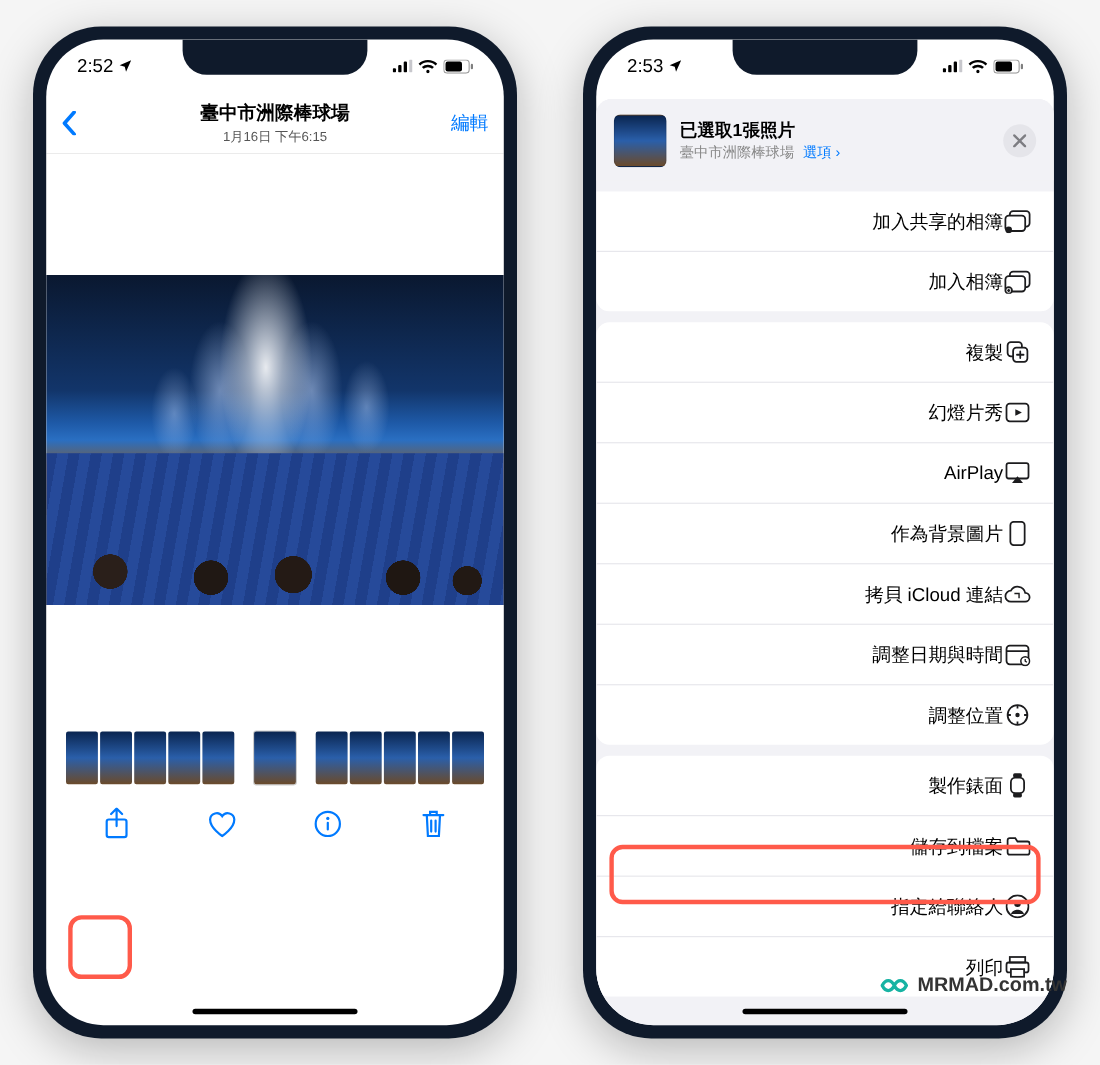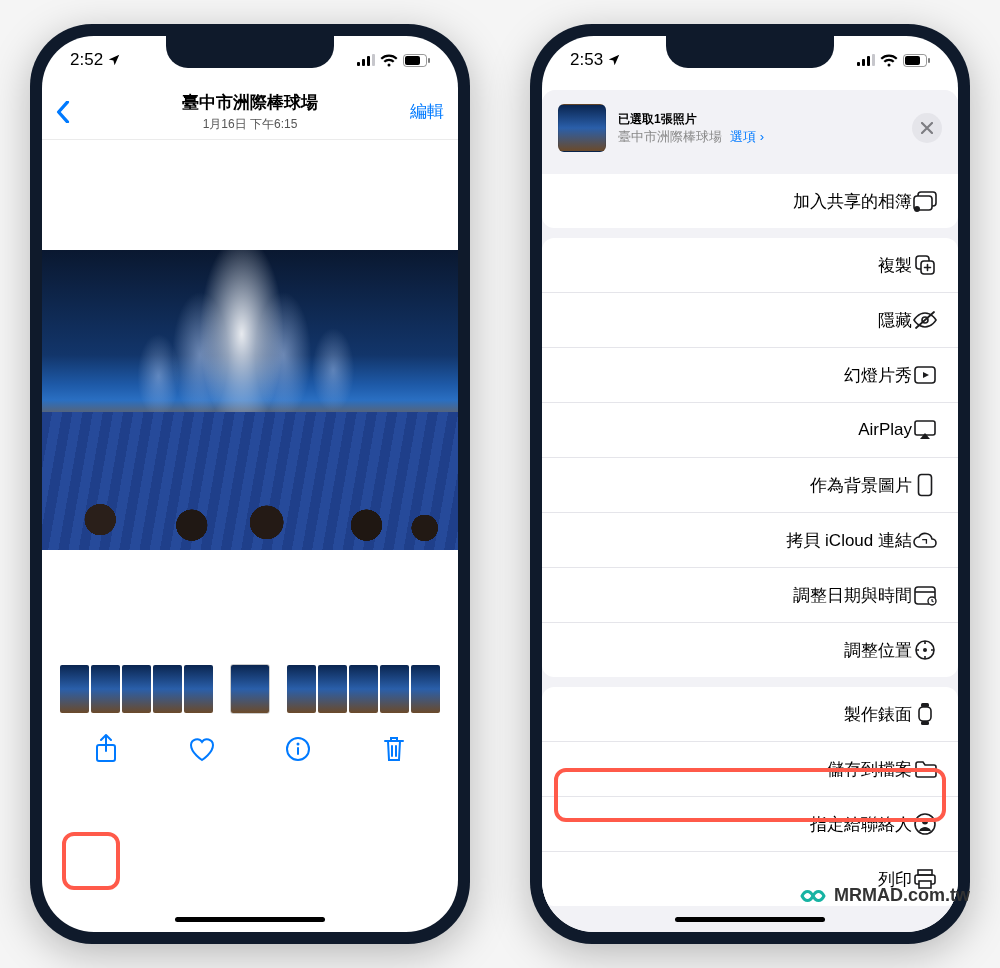--- a/index.html
+++ b/index.html
@@ -145,21 +145,21 @@
     display:flex; align-items:center;
     padding: 14px 16px 12px 16px;
     gap:12px;
     background:#f2f2f6;
   }
   .sheet-thumb {
     width:48px;height:48px;border-radius:6px;
     background: linear-gradient(180deg,#0a2550,#2a5faa 50%,#6b4a2a);
     border:1px solid rgba(0,0,0,.1);
   }
-  .sheet-header-text .t1 { font-size:12px; font-weight:600; }
+  .sheet-header-text .t1 { font-size:16px; font-weight:600; }
   .sheet-header-text .t2 { font-size:13px; color:#888; display:flex; gap:8px; align-items:center;}
   .sheet-header-text .opt { color:#007aff;text-align:center; }
   .sheet-close {
     margin-left:auto;
     width:30px;height:30px;border-radius:15px;
     background:#e5e5ea; color:#7d7d82;
     display:flex;align-items:center;justify-content:center;
     font-size:17px;
   }
   .sheet-list { flex:1; overflow:hidden; }
@@ -350,40 +350,41 @@
           <div class="row">
             <span>加入共享的相簿</span>
             <span class="ricon">
               <svg width="26" height="22" viewBox="0 0 26 22">
                   <rect x="6" y="2" width="18" height="14" rx="3" stroke="#1c1c1e" stroke-width="1.6" fill="none"></rect>
                   <rect x="2" y="6" width="18" height="14" rx="3" stroke="#1c1c1e" stroke-width="1.6" fill="#fff"></rect>
                   <circle cx="5" cy="19" r="3" fill="#1c1c1e"></circle>
                 </svg>
             </span>
           </div>
+          <div class="row">
+            <span>加入相簿</span>
+            <span class="ricon">
+              <svg width="26" height="22" viewBox="0 0 26 22">
+                  <rect x="6" y="2" width="18" height="14" rx="3" stroke="#1c1c1e" stroke-width="1.6" fill="none"></rect>
+                  <rect x="2" y="6" width="18" height="14" rx="3" stroke="#1c1c1e" stroke-width="1.6" fill="#fff"></rect>
+                  <circle cx="5" cy="19" r="3" fill="#fff" stroke="#1c1c1e" stroke-width="1.6"></circle>
+                  <path d="M5 17.6v2.8M3.6 19h2.8" stroke="#1c1c1e" stroke-width="1.4"></path>
+                </svg>
+            </span>
+          </div>
         </div>
 
         <div class="group">
           <div class="row">
             <span>複製</span>
             <span class="ricon">
               <svg width="24" height="24" viewBox="0 0 24 24">
                   <rect x="3" y="3" width="13" height="13" rx="3" stroke="#1c1c1e" stroke-width="1.6" fill="none"></rect>
                   <rect x="8" y="8" width="13" height="13" rx="3" stroke="#1c1c1e" stroke-width="1.6" fill="#fff"></rect>
                   <path d="M14.5 11.5v6M11.5 14.5h6" stroke="#1c1c1e" stroke-width="1.6" stroke-linecap="round"></path>
-                </svg>
-            </span>
-          </div>
-          <div class="row">
-            <span>隱藏</span>
-            <span class="ricon">
-              <svg width="26" height="20" viewBox="0 0 26 20">
-                  <path d="M2 10s4-7 11-7 11 7 11 7-4 7-11 7S2 10 2 10z" stroke="#1c1c1e" stroke-width="1.6" fill="none"></path>
-                  <circle cx="13" cy="10" r="3" stroke="#1c1c1e" stroke-width="1.6" fill="none"></circle>
-                  <path d="M4 18L22 2" stroke="#1c1c1e" stroke-width="1.8" stroke-linecap="round"></path>
                 </svg>
             </span>
           </div>
           <div class="row">
             <span>幻燈片秀</span>
             <span class="ricon">
               <svg width="24" height="20" viewBox="0 0 24 20">
                   <rect x="2" y="2" width="20" height="16" rx="3" stroke="#1c1c1e" stroke-width="1.6" fill="none"></rect>
                   <path d="M10 7l6 3-6 3V7z" fill="#1c1c1e"></path>
                 </svg>

